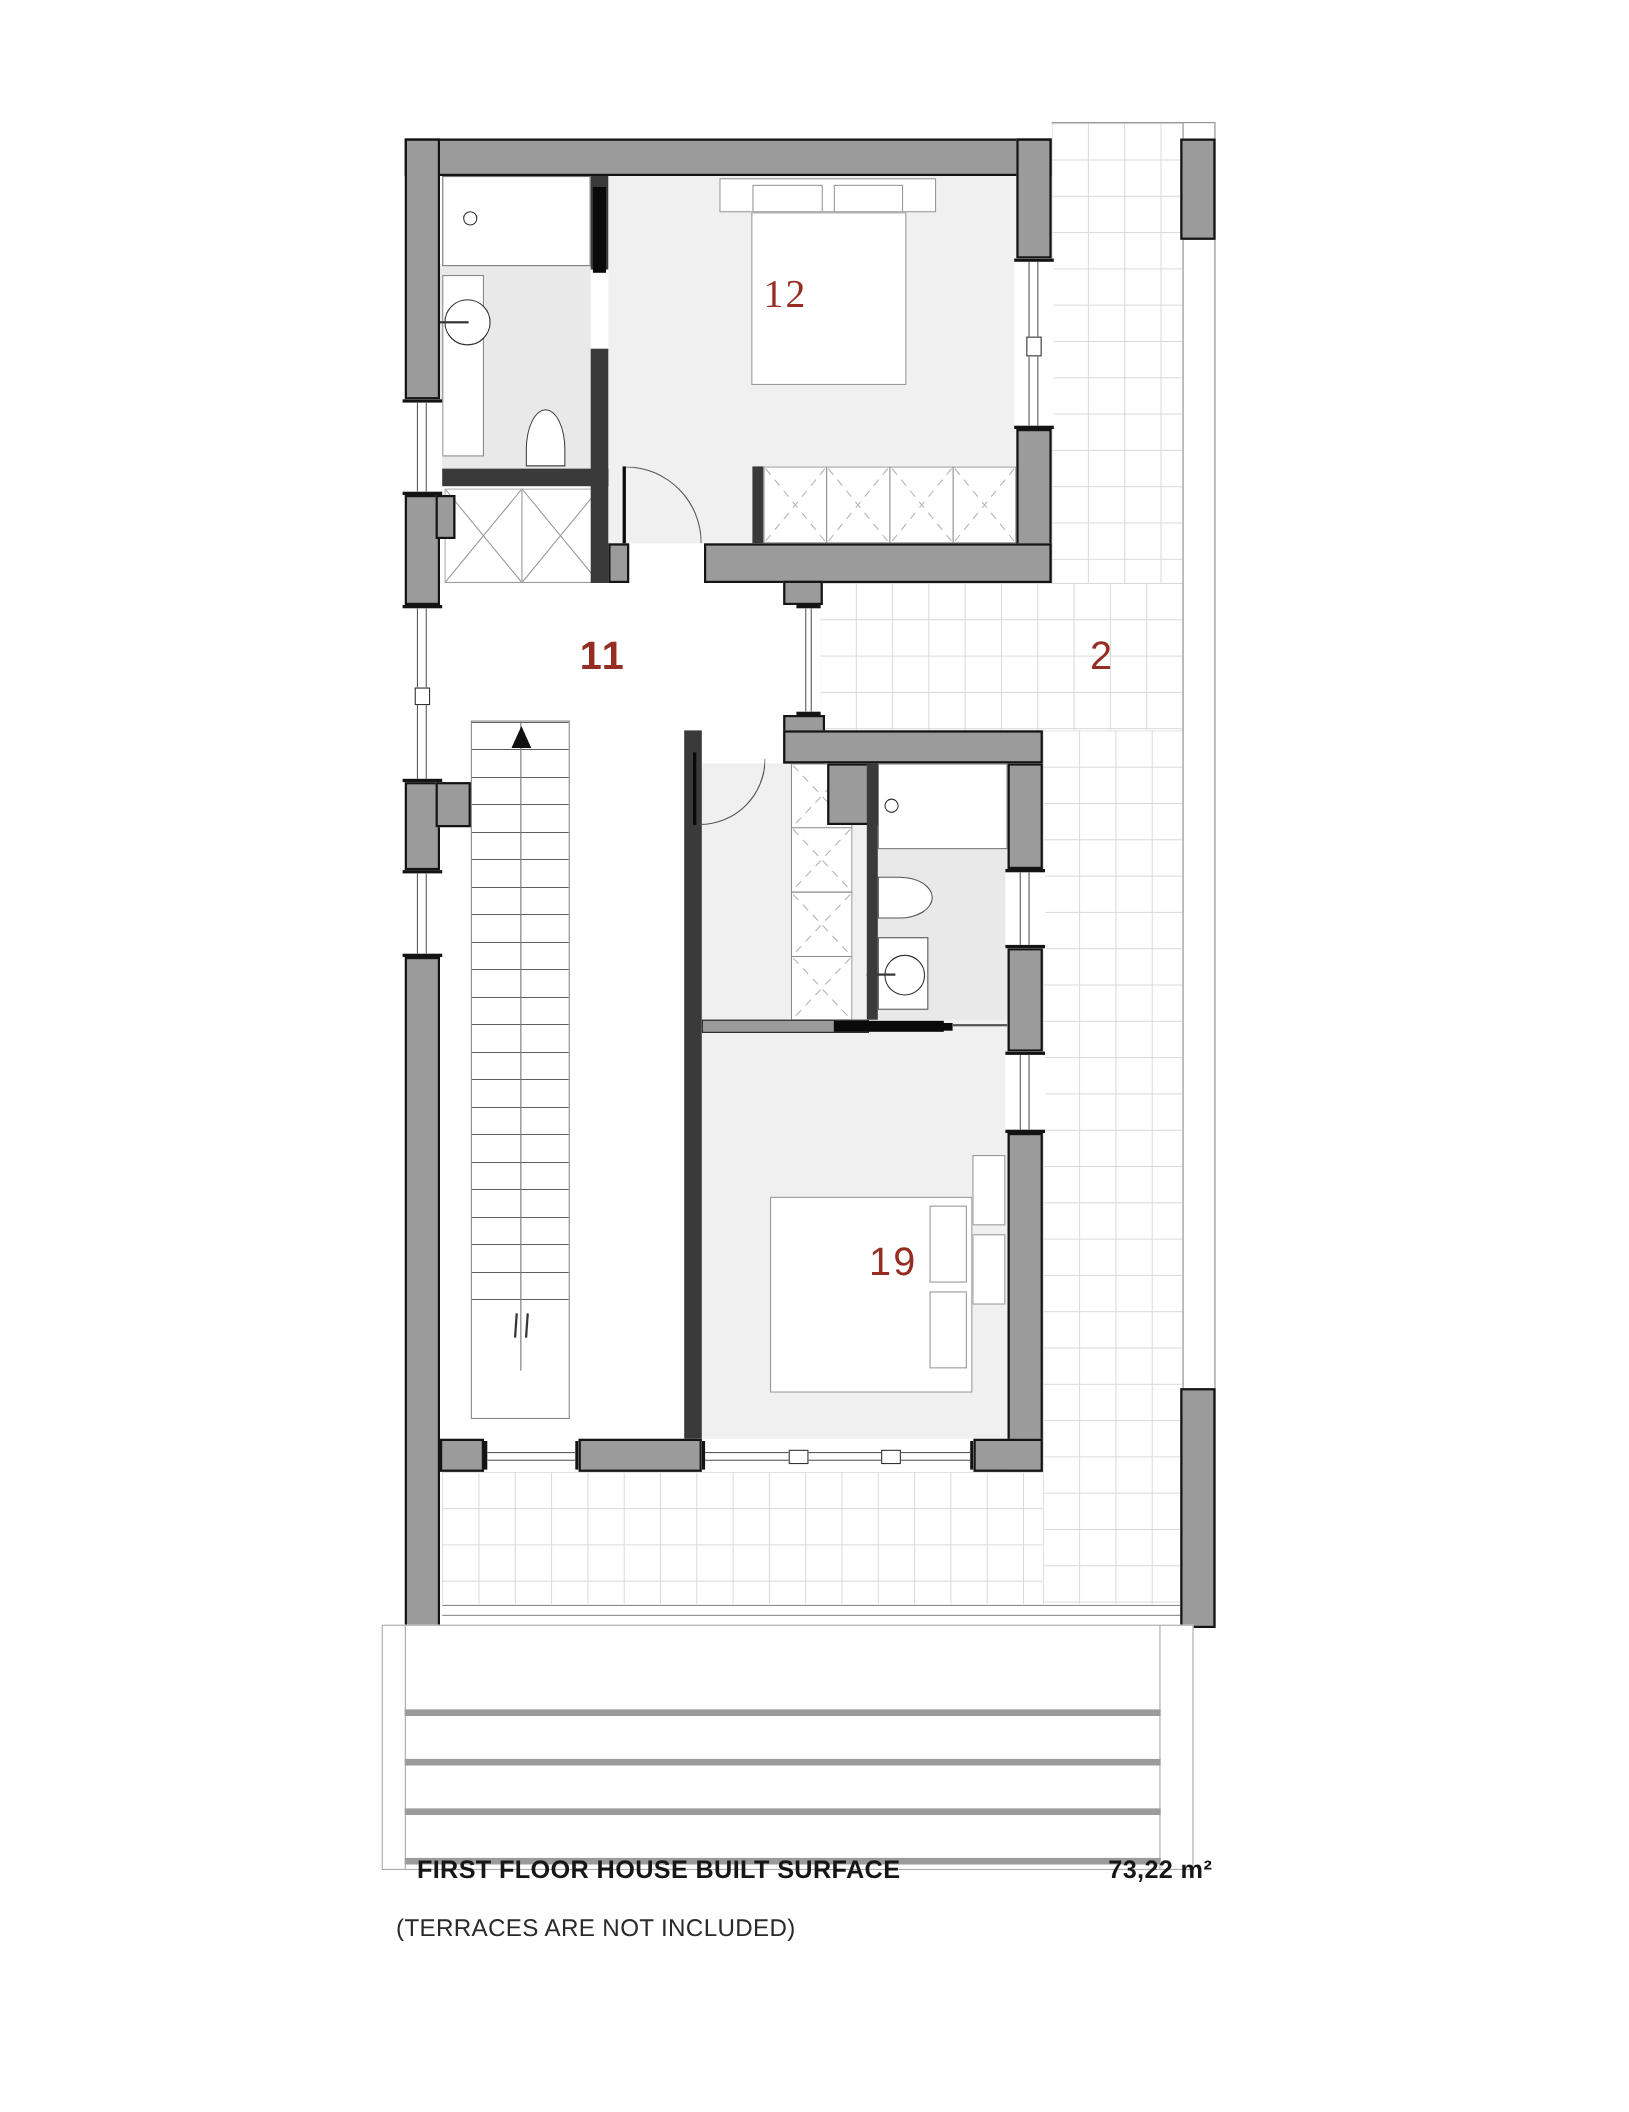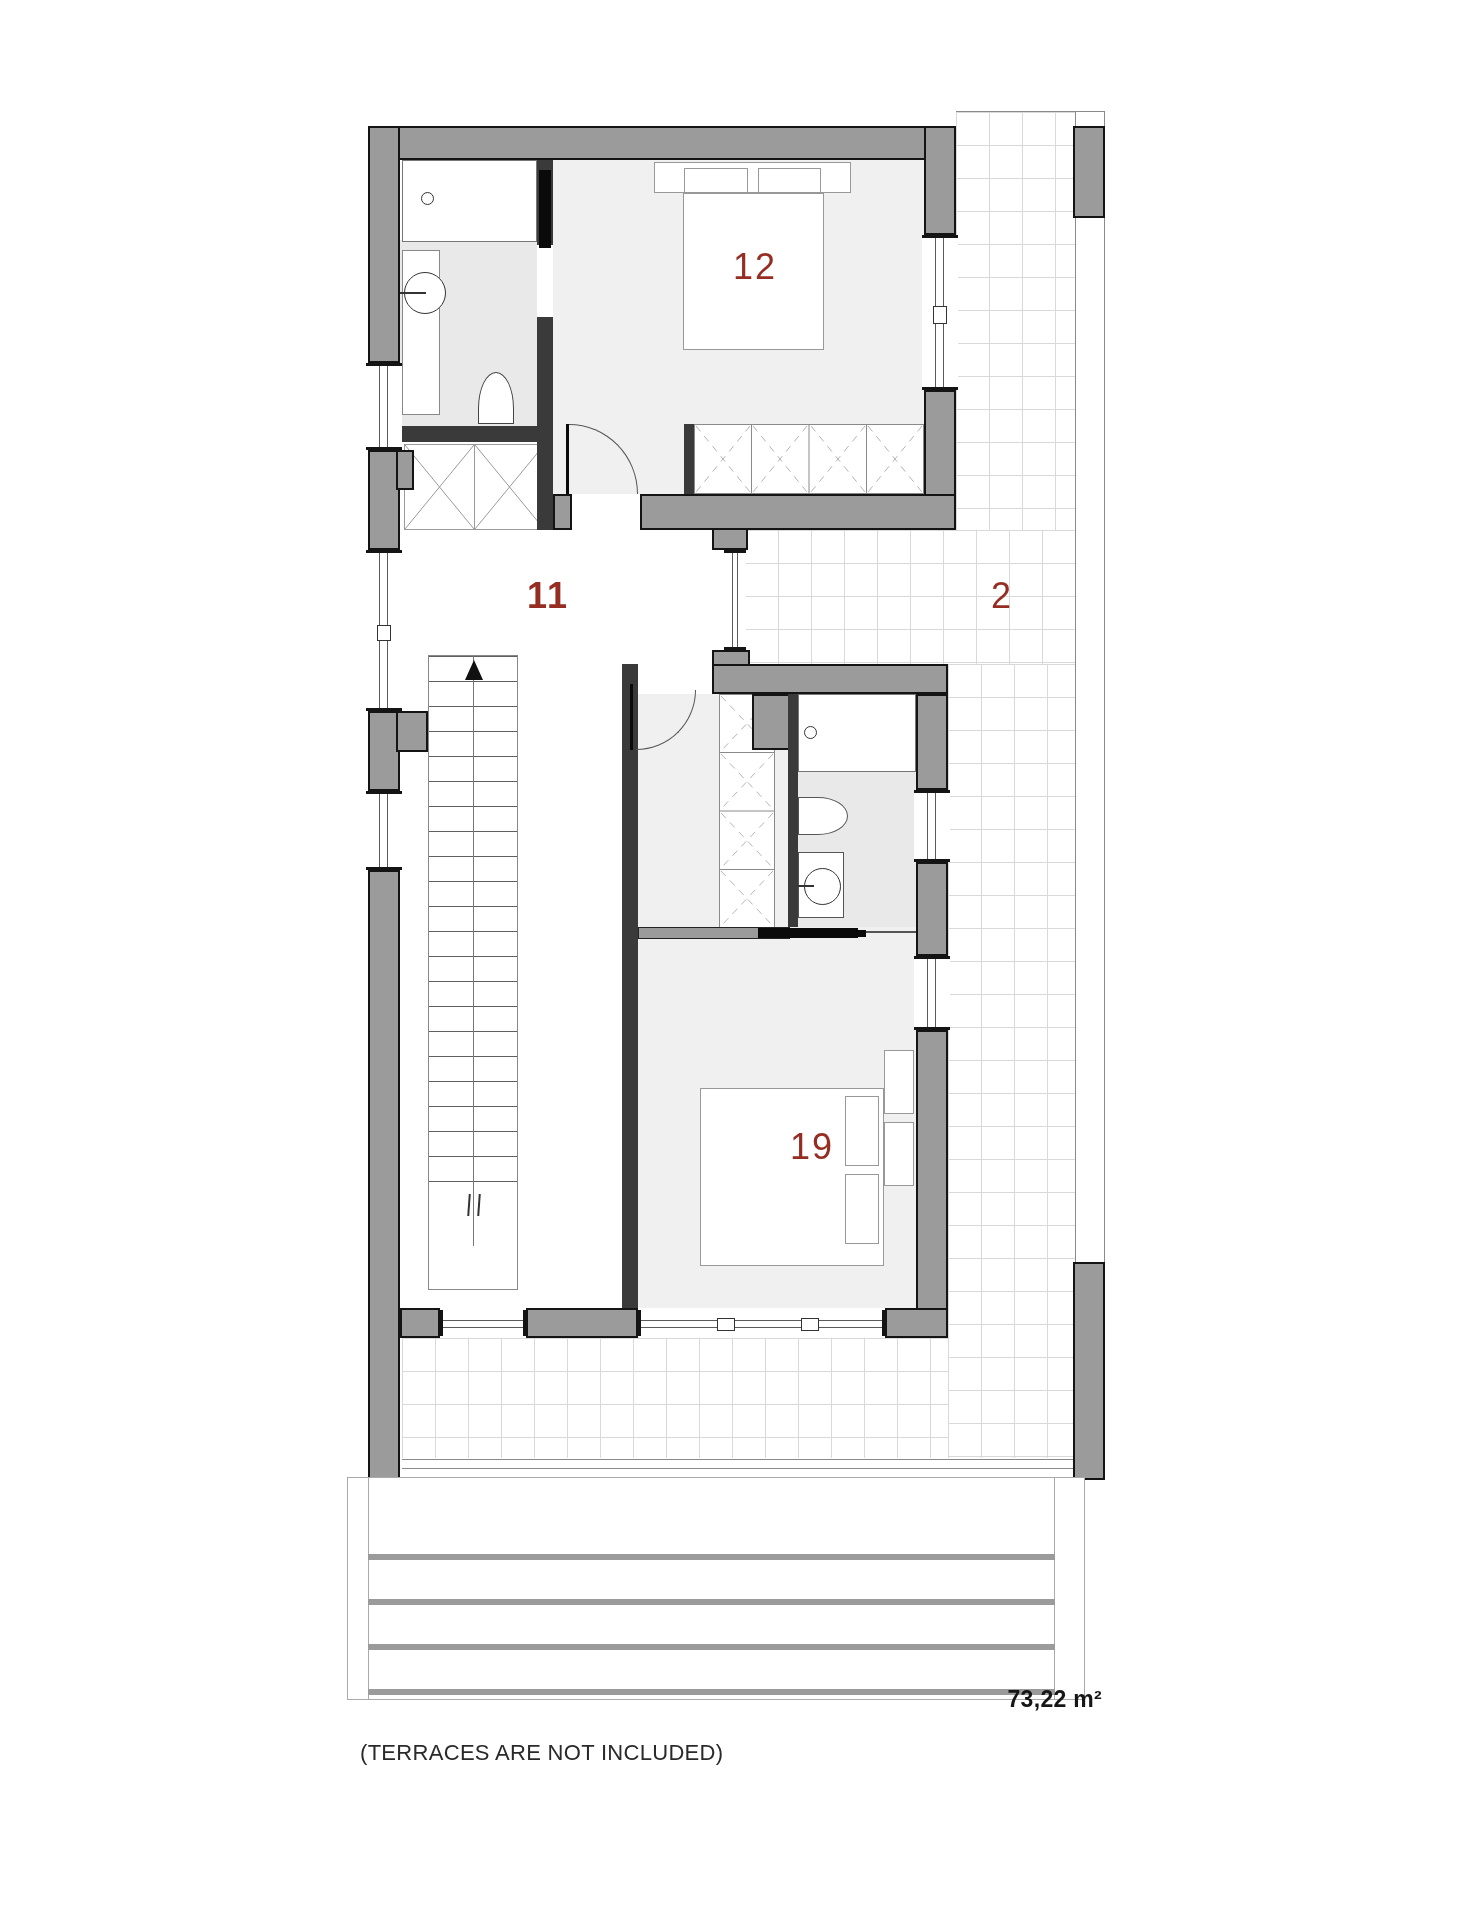--- a/index.html
+++ b/index.html
@@ -212,20 +212,21 @@
   <div class="abs" style="left:347px;top:1477px;width:738px;height:223px;border:1px solid #aaa;background:#fff;">
     <div class="abs" style="left:20px;top:0;width:1px;height:100%;background:#aaa;"></div>
     <div class="abs" style="left:706px;top:0;width:1px;height:100%;background:#aaa;"></div>
     <div class="abs" style="left:20px;top:76px;width:687px;height:6px;background:#9b9b9b;"></div>
     <div class="abs" style="left:20px;top:121px;width:687px;height:6px;background:#9b9b9b;"></div>
     <div class="abs" style="left:20px;top:166px;width:687px;height:6px;background:#9b9b9b;"></div>
     <div class="abs" style="left:20px;top:211px;width:687px;height:6px;background:#9b9b9b;"></div>
   </div>
 
   <div class="room-label" style="left:548px;top:596px;font-weight:bold;">11</div>
-  <div class="room-label" style="left:755px;top:267px;">12</div>
+  <div class="room-label" style="left:714px;top:267px;font-family:Liberation Serif, serif;">12</div>
   <div class="room-label" style="left:812px;top:1147px;">19</div>
   <div class="room-label" style="left:1002px;top:596px;">2</div>
 
+  <div class="ftitle" style="left:379px;top:1686px;">FIRST FLOOR HOUSE BUILT SURFACE</div>
   <div class="ftitle" style="left:852px;top:1686px;width:250px;text-align:right;">73,22 m²</div>
   <div class="fsub" style="left:360px;top:1740px;">(TERRACES ARE NOT INCLUDED)</div>
 
 </div>
 
 </body></html>

